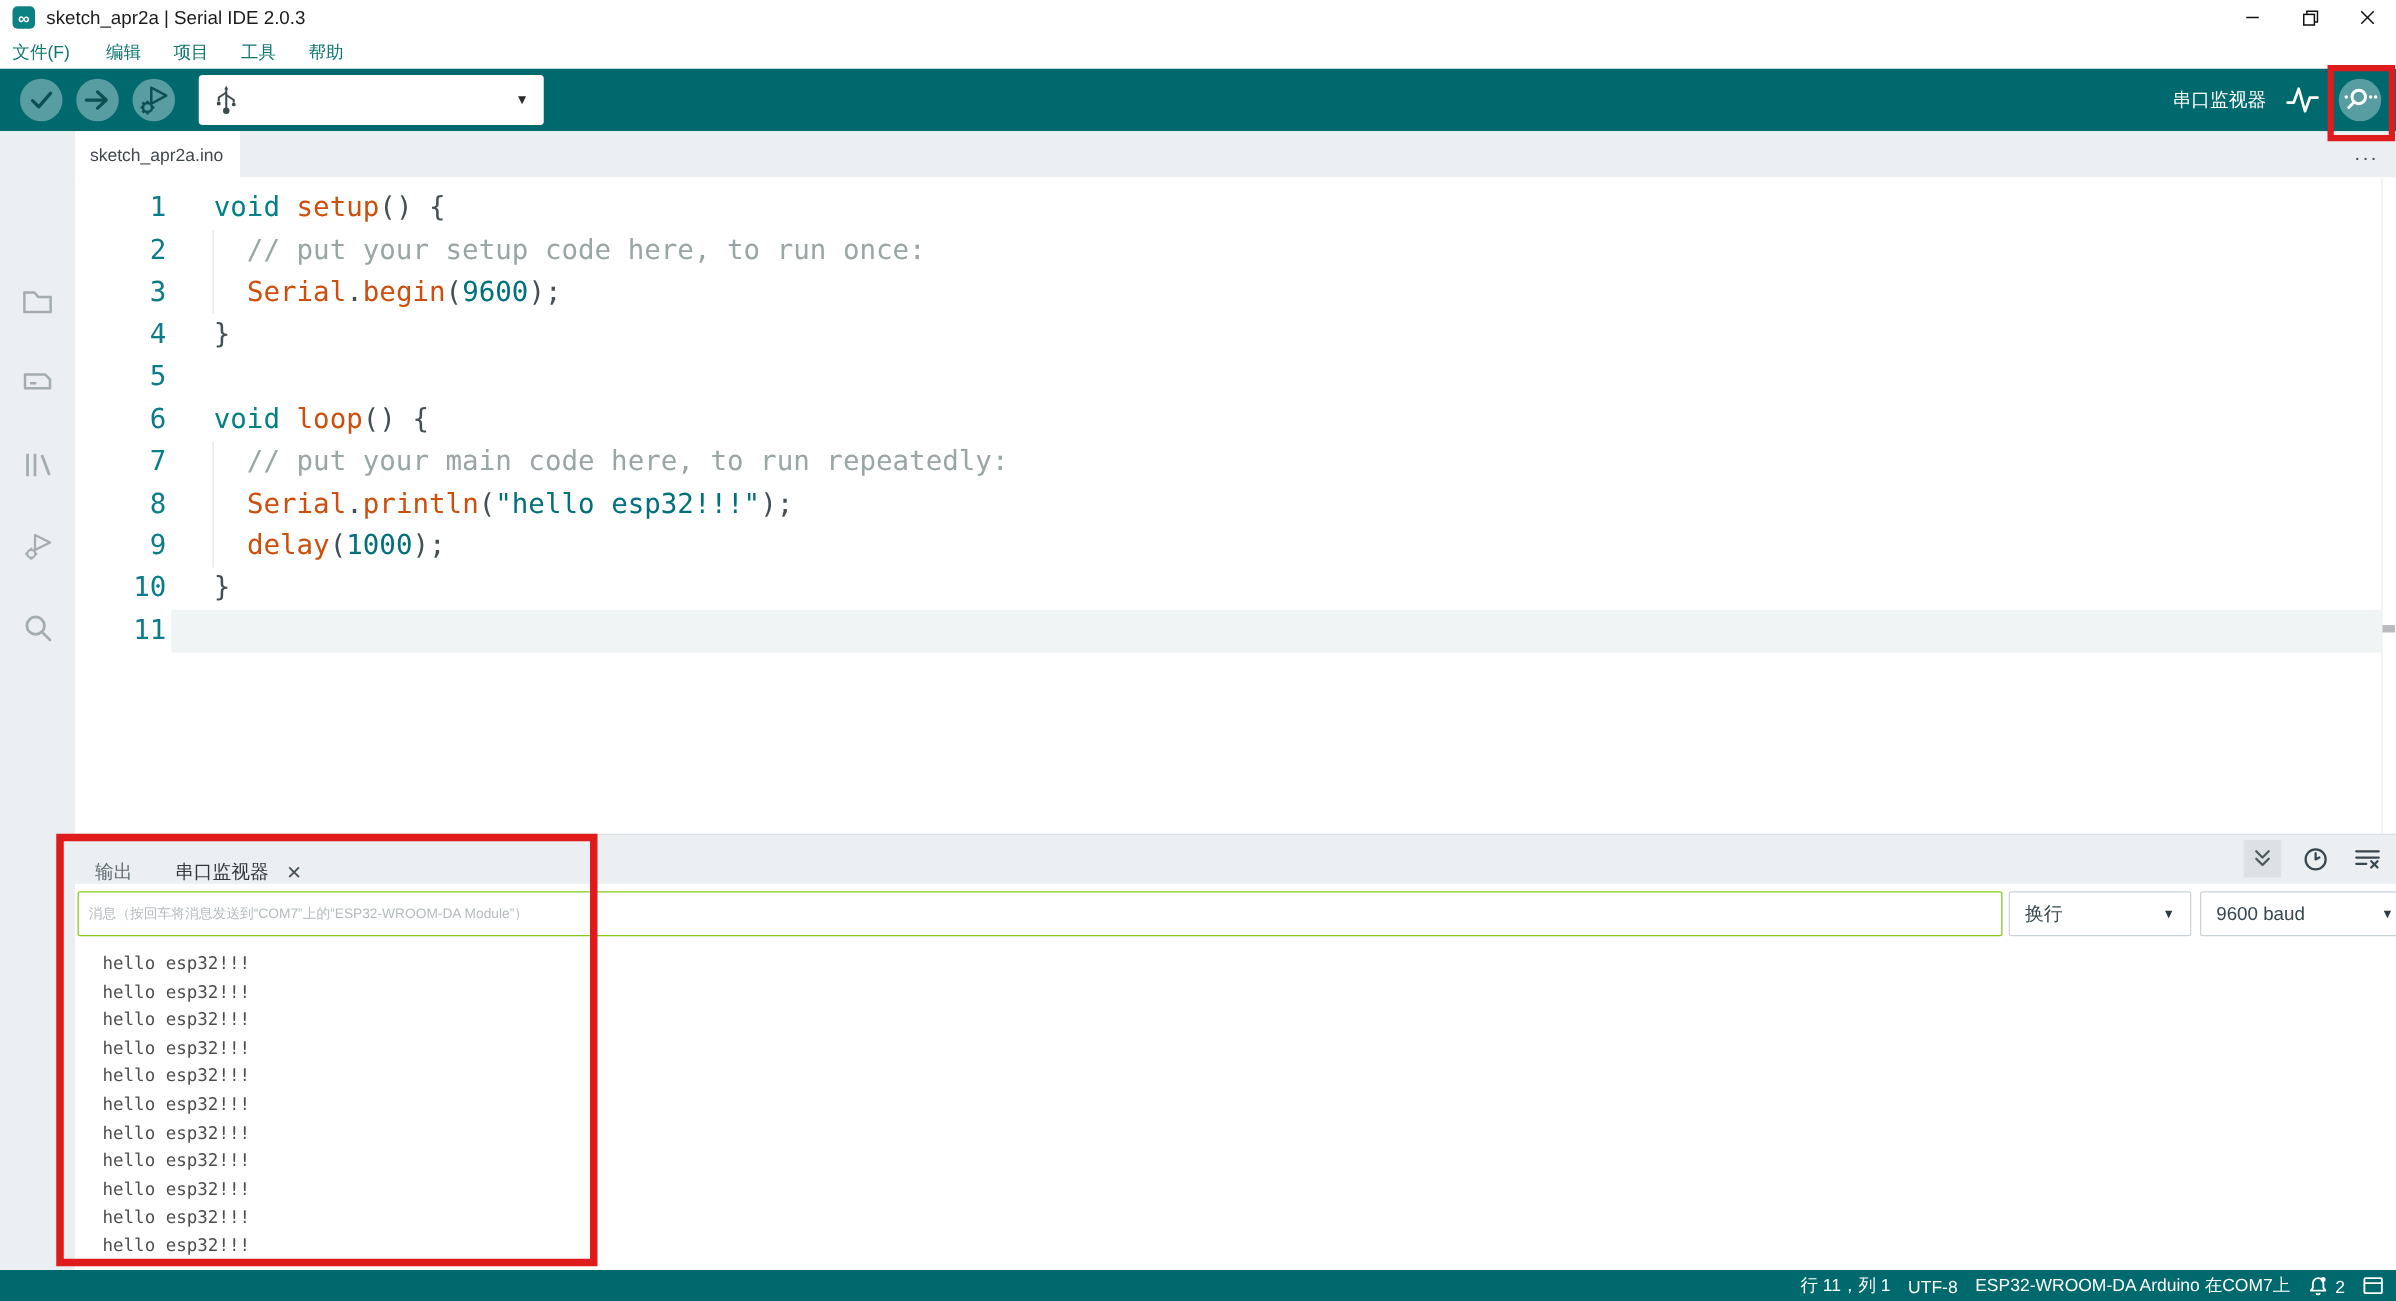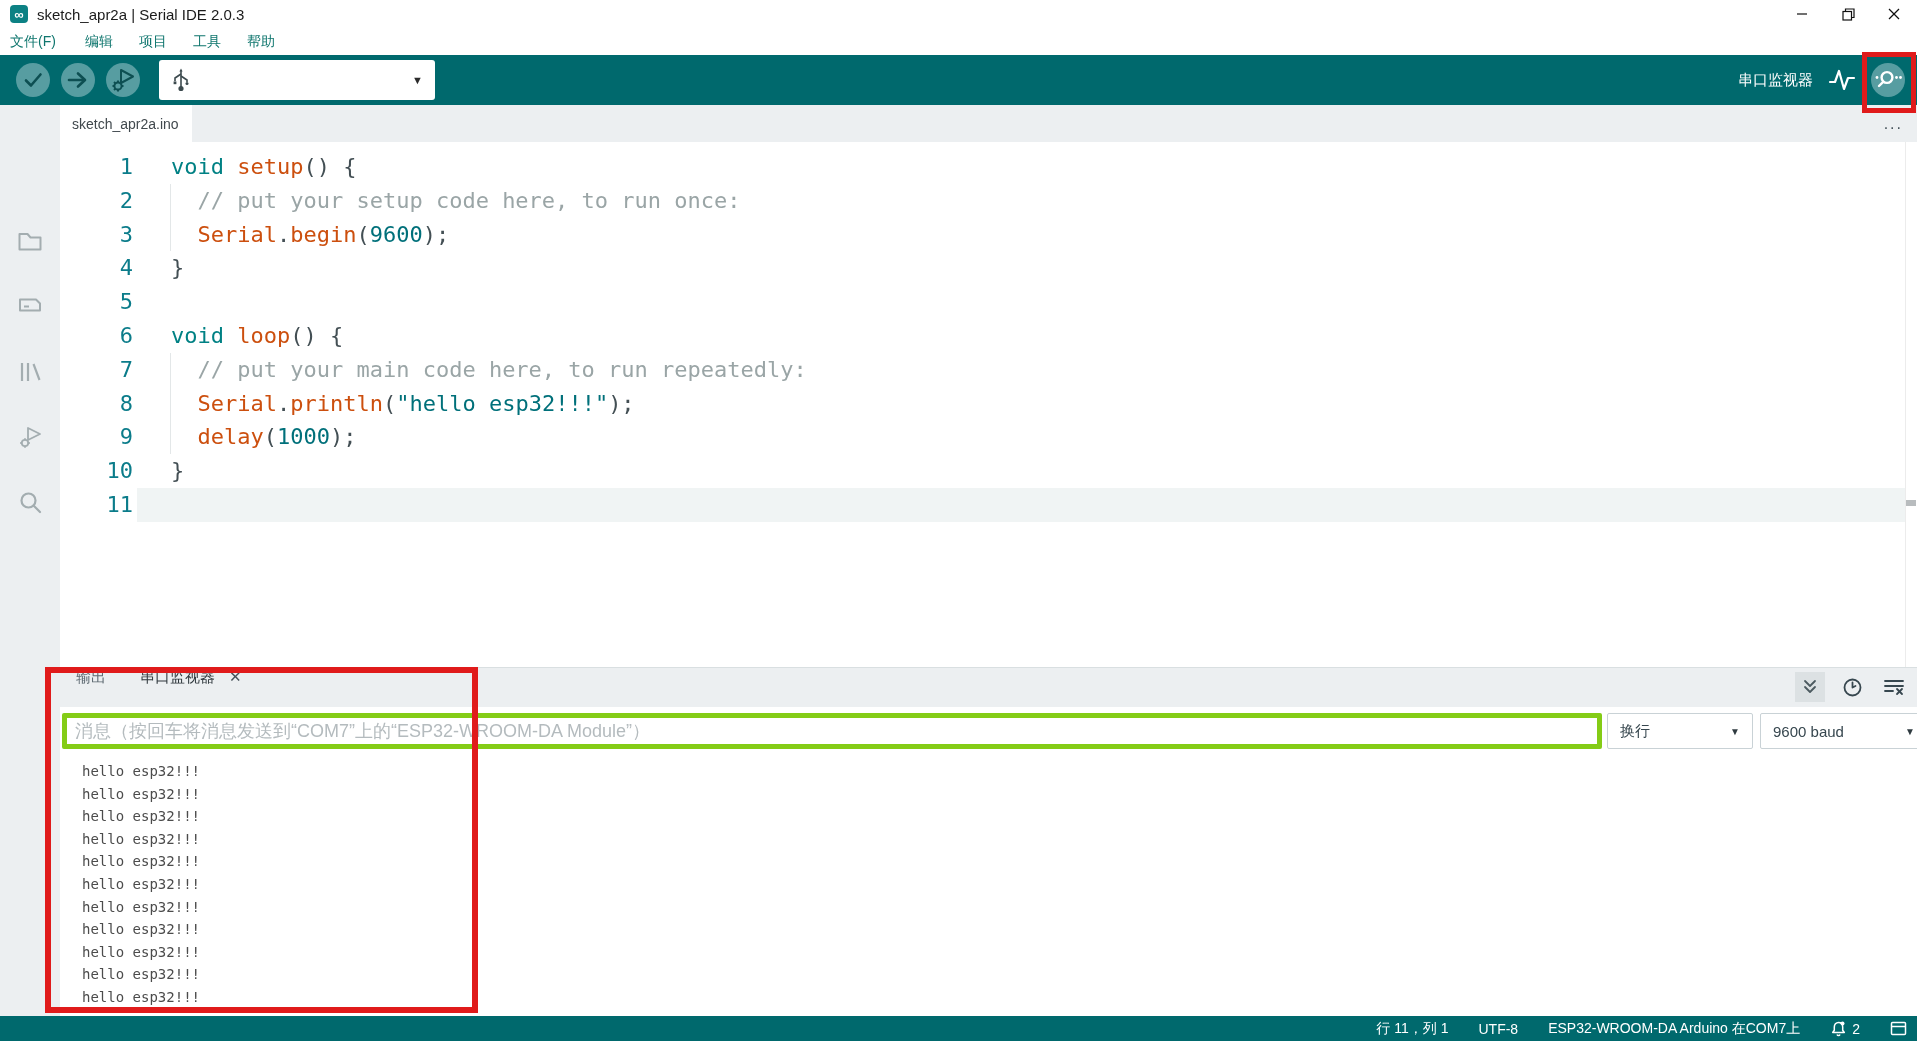--- a/index.html
+++ b/index.html
@@ -54,43 +54,43 @@
     font-size:22px;line-height:33.8px;white-space:pre;z-index:2;padding-left:34px;}
   .code-line{height:33.8px;}
   .kw{color:#008184;} .fn{color:#cc4f0e;} .num{color:#00707a;} .str{color:#00707a;}
   .cmt{color:#9aa5a6;} .pl{color:#434f54;}
   .indent-guide{position:absolute;width:1px;background:#e3e7e8;left:110px;z-index:1;}
   .scrollbar{position:absolute;right:0;top:0;bottom:0;width:12px;border-left:1px solid #ececec;z-index:3;}
   .scroll-marker{position:absolute;right:1px;top:358px;width:10px;height:6px;background:#b8bcbe;}
 
   
   .panel{position:absolute;left:60px;right:0;top:667px;height:349px;background:#fff;border-top:1px solid #d9dfe1;}
-  .panel-header{position:absolute;left:0;right:0;top:0;height:39px;background:var(--panel-gray);display:flex;align-items:flex-start;}
+  .panel-header{position:absolute;left:0;right:0;top:0;height:39px;background:var(--panel-gray);display:flex;align-items:flex-end;}
   .panel-tab{font-size:15px;margin-left:8px;padding:0 8px;}
   .panel-tab.inactive{color:#5f6b73;}
   .panel-tab.active{color:#30393e;margin-left:18px;}
   .panel-close{color:#46525a;font-size:15px;margin-left:6px;}
   .panel-header-icons{position:absolute;right:8px;top:4px;display:flex;align-items:center;gap:12px;}
   .ph-icon{width:30px;height:30px;display:flex;align-items:center;justify-content:center;}
   .ph-icon.boxed{background:#dce1e3;}
   .message-row{position:absolute;left:0;right:0;top:45px;height:36px;}
-  .message-input{position:absolute;left:2px;width:1540px;height:36px;border:5px solid #84cc16;border-radius:2px;
-    font-size:18px;padding:0 10px 0 8px;color:#7f1d1d;outline:none;font-family:"Liberation Sans",sans-serif;}
+  .message-input{position:absolute;left:2px;width:1540px;height:36px;border:1px solid #84cc16;border-radius:2px;
+    font-size:11px;padding:0 10px 0 8px;color:#7f1d1d;outline:none;font-family:"Liberation Sans",sans-serif;}
   .message-input::placeholder{color:#b4bbbe;}
   .dropdown{position:absolute;top:0;height:36px;background:#fff;border:1px solid #c9d2d6;border-radius:2px;
     display:flex;align-items:center;padding:0 12px;font-size:15px;color:#37474f;}
   .dropdown .caret{margin-left:auto;font-size:10px;color:#2f3b40;}
   .dd-lineending{left:1547px;width:146px;}
   .dd-baud{left:1700px;width:168px;}
   .serial-output{position:absolute;left:0;right:14px;top:92px;bottom:0;overflow:hidden;
     font-family:"DejaVu Sans Mono",monospace;font-size:14px;line-height:22.6px;color:#4c4c4c;padding-left:22px;}
 
   
   .statusbar{position:absolute;left:0;right:0;bottom:0;height:25px;background:var(--teal);color:#fff;
-    display:flex;align-items:center;justify-content:flex-end;gap:30px;font-size:14px;padding-right:10px;}
+    display:flex;align-items:center;justify-content:flex-end;gap:14px;font-size:14px;padding-right:10px;}
   .sb-item{display:flex;align-items:center;gap:5px;}
 
   
   .annotation{position:absolute;border:5px solid var(--red);z-index:50;pointer-events:none;}
   .anno-toolbar{left:1862px;top:52px;width:54px;height:61px;border-width:5px;}
   .anno-panel{left:45px;top:667px;width:433px;height:346px;border-width:6px;}
 
   svg{display:block;}
 </style>
 </head>

